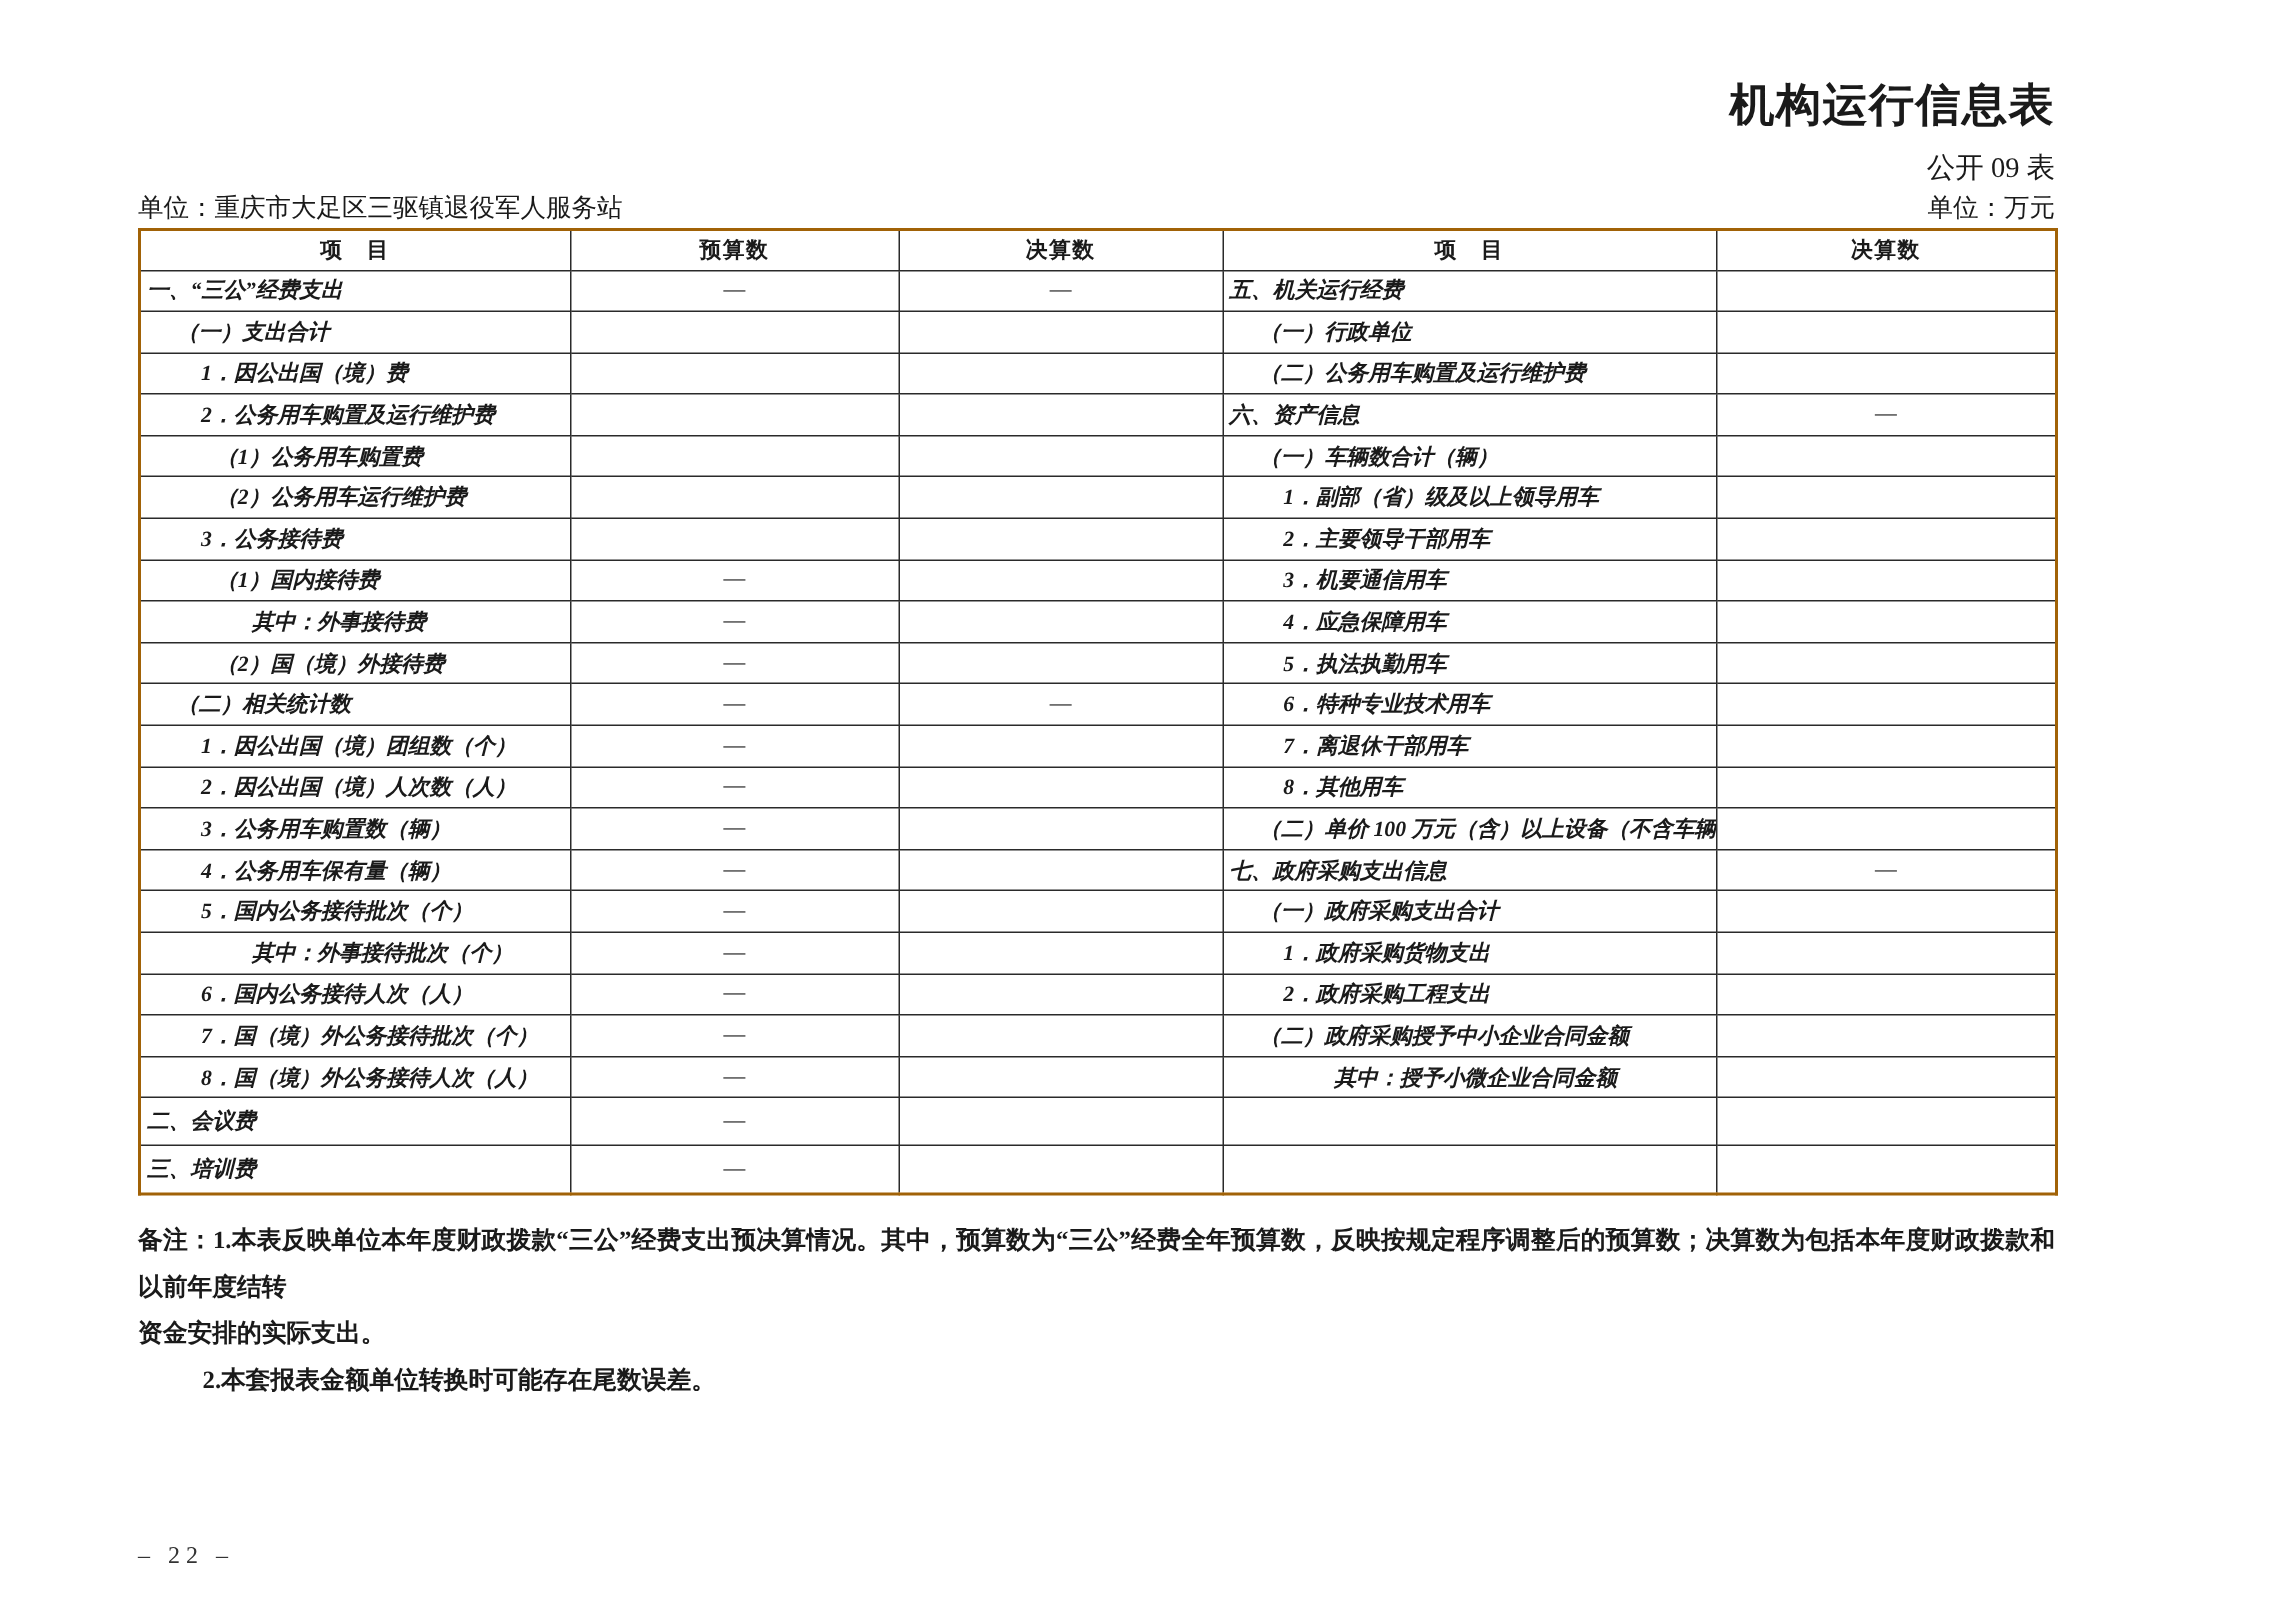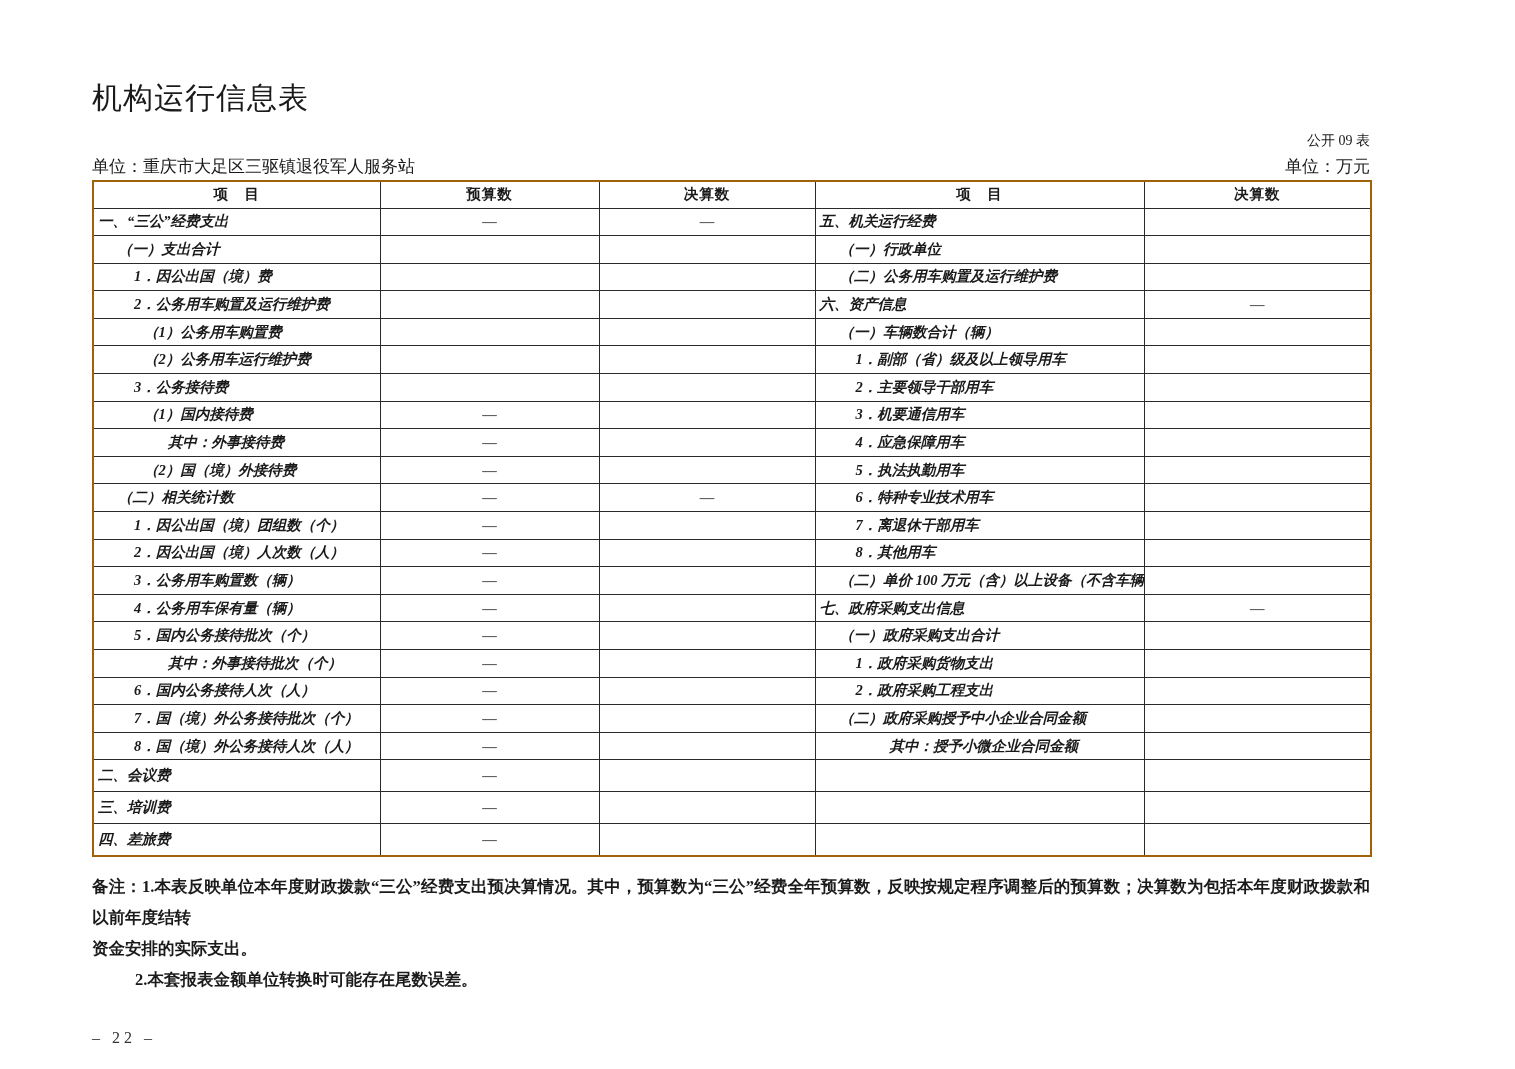--- a/index.html
+++ b/index.html
@@ -9,30 +9,30 @@
     color: #1a1a1a;
     width: 1515px;
     height: 1069px;
     position: relative;
     overflow: hidden;
   }
   .page { width: 1515px; height: 1069px; position: relative; }
   .content { margin-left: 92px; width: 1278px; }
 
   .doc-title {
-    padding-top: 78px;
-    text-align: left;
+    padding-top: 50px;
+    text-align: right;
     font-size: 30px;
-    font-weight: normal;
+    font-weight: bold;
     letter-spacing: 1px;
   }
   .form-code-row {
     margin-top: 12px;
     text-align: right;
-    font-size: 14px;
+    font-size: 19px;
     line-height: 20px;
   }
   .unit-row {
     margin-top: 5px;
     display: flex;
     justify-content: space-between;
     font-size: 17px;
     line-height: 22px;
   }
 
@@ -260,27 +260,20 @@
             <td class="item ind0"></td>
             <td class="num"></td>
           </tr>
           <tr class="tall">
             <td class="item ind0">三、培训费</td>
             <td class="num">—</td>
             <td class="num"></td>
             <td class="item ind0"></td>
             <td class="num"></td>
           </tr>
-          <tr class="tall">
-            <td class="item ind0">四、差旅费</td>
-            <td class="num">—</td>
-            <td class="num"></td>
-            <td class="item ind0"></td>
-            <td class="num"></td>
-          </tr>
         </tbody>
     </table>
 
     <div class="notes">
       <div class="note-line">备注：1.本表反映单位本年度财政拨款“三公”经费支出预决算情况。其中，预算数为“三公”经费全年预算数，反映按规定程序调整后的预算数；决算数为包括本年度财政拨款和以前年度结转</div>
       <div class="note-line">资金安排的实际支出。</div>
       <div class="note-line indent">2.本套报表金额单位转换时可能存在尾数误差。</div>
     </div>
   </div>
 

